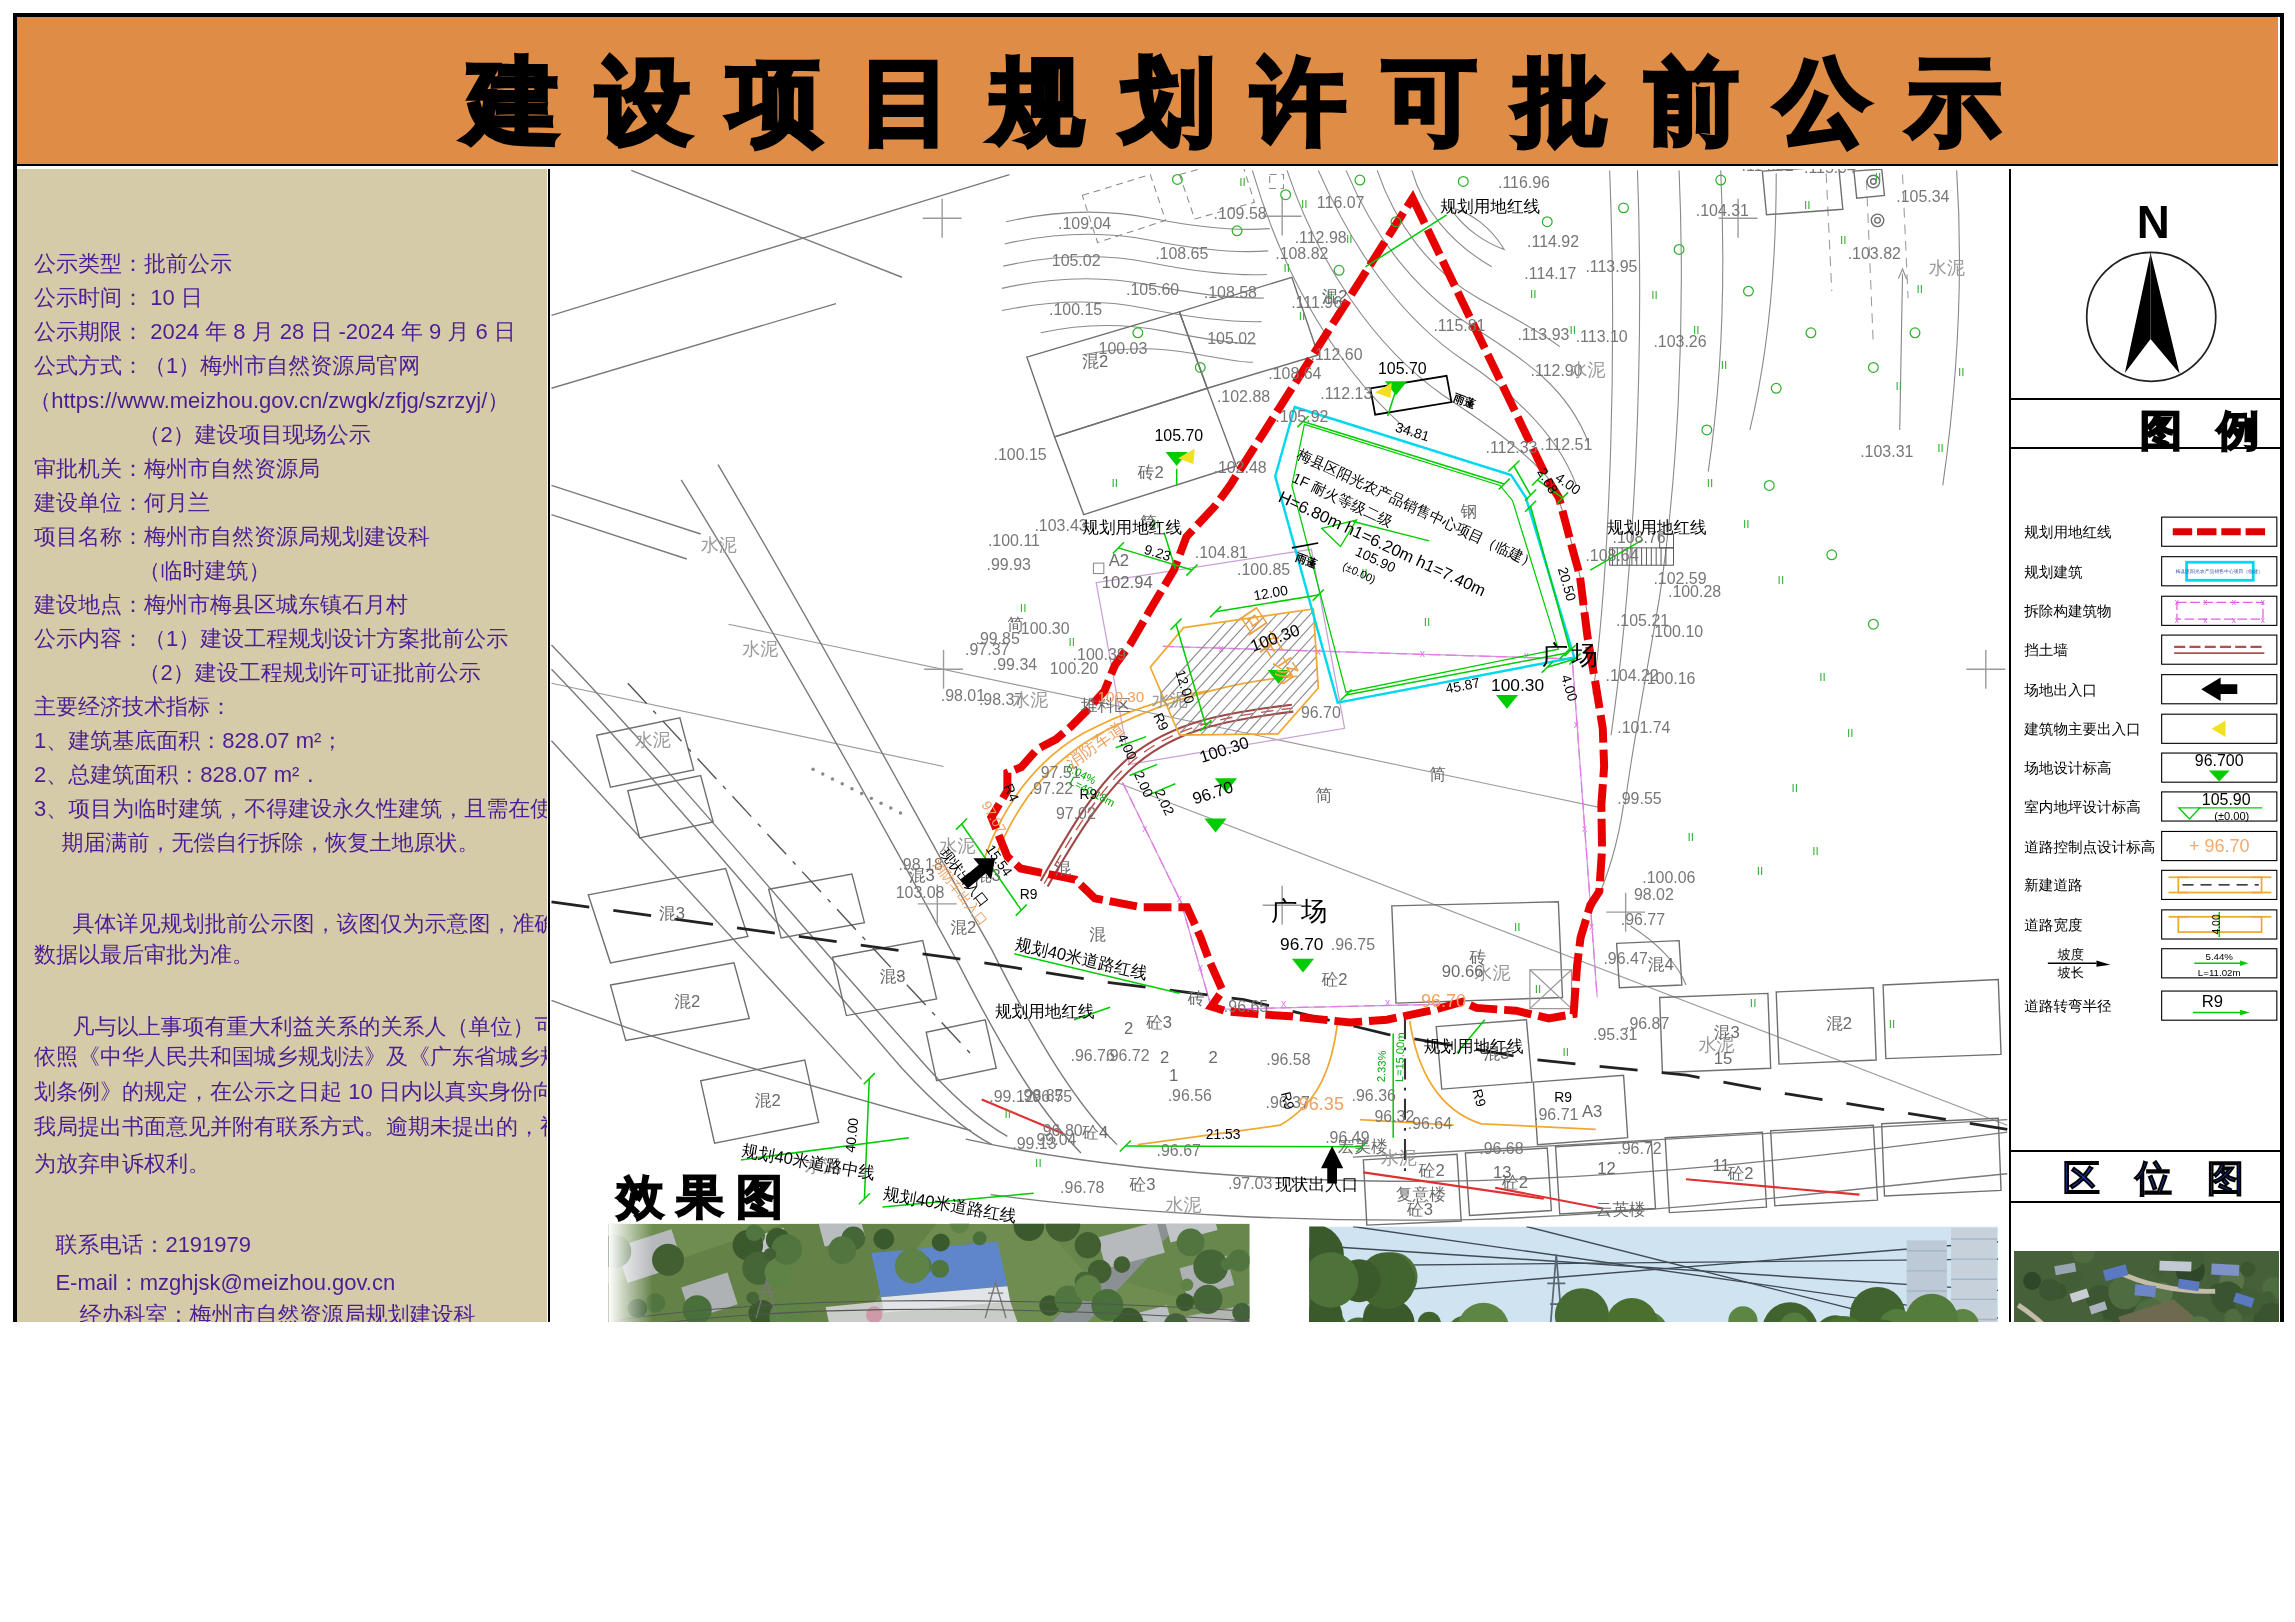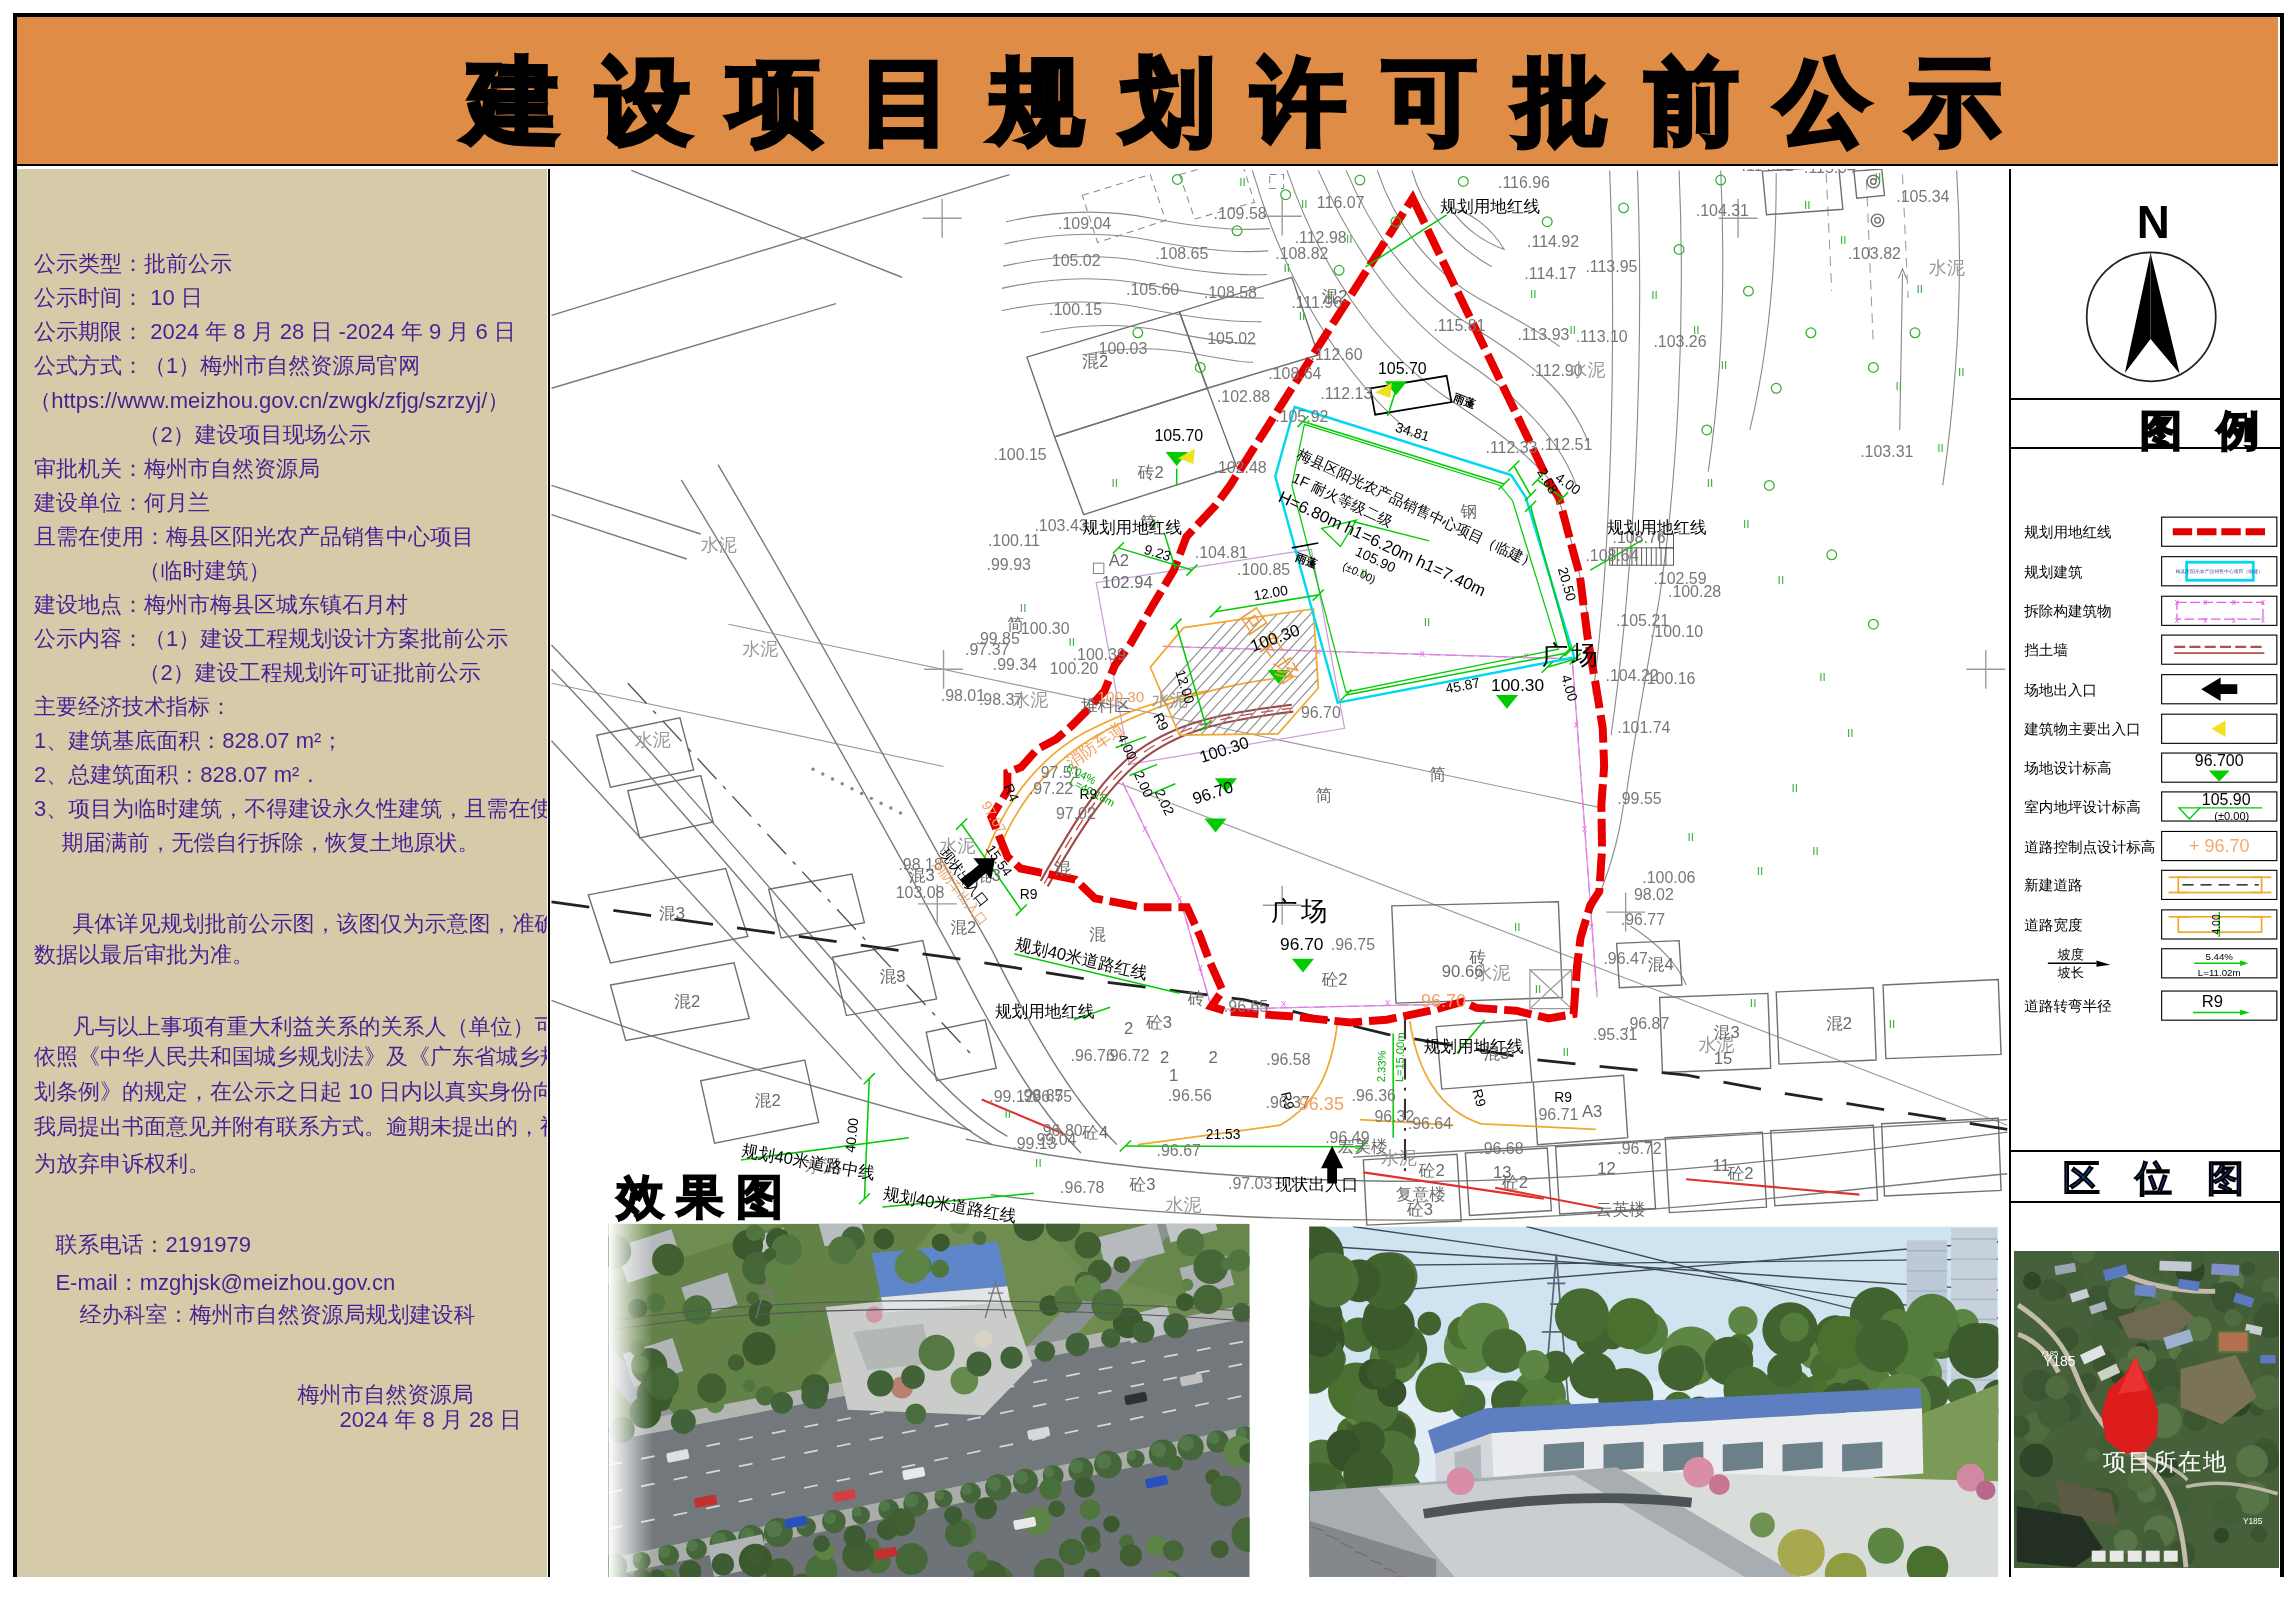--- a/index.html
+++ b/index.html
@@ -1,35 +1,35 @@
 <!DOCTYPE html>
 <html style="font-size:11px"><head><meta charset="utf-8"><style>
 html,body{margin:0;padding:0;background:#fff;}
 *{box-sizing:border-box;font-family:"Liberation Sans",sans-serif;}
-#page{position:relative;width:2295px;height:1577px;background:#fff;overflow:hidden;}
+#page{position:relative;width:2295px;height:1322px;background:#fff;overflow:hidden;}
 .abs{position:absolute;}
 .ln{position:absolute;font-size:22px;color:#4c1d95;white-space:nowrap;}
 </style></head><body>
 <div id="page">
 <div class="abs" style="left:12.5px;top:12.5px;width:2271px;height:1605px;border:4.9px solid #000;"></div>
 <div class="abs" style="left:17.4px;top:17.4px;width:2261px;height:149px;background:#DF8C46;border-bottom:2.8px solid #000;"></div>
 <div class="abs" style="left:466px;top:39px;width:1527px;font-size:94px;font-weight:bold;color:#000;letter-spacing:37px;-webkit-text-stroke:4.2px #000;white-space:nowrap;">建设项目规划许可批前公示</div>
 <div class="abs" id="tanpanel" style="left:17.4px;top:169px;width:530px;height:1435px;background:#D5CBA9;overflow:hidden;"></div>
 <div class="abs" style="left:548px;top:169px;width:2.1px;height:1435px;background:#000;"></div>
 
 <div class="abs" style="left:17.4px;top:169px;width:530px;height:1435px;overflow:hidden;">
 <div class="ln" style="left:16.7px;top:80px;">公示类型：批前公示</div>
 <div class="ln" style="left:16.7px;top:114px;">公示时间： 10 日</div>
 <div class="ln" style="left:16.7px;top:148px;">公示期限： 2024 年 8 月 28 日 -2024 年 9 月 6 日</div>
 <div class="ln" style="left:16.7px;top:182px;">公式方式：（1）梅州市自然资源局官网</div>
 <div class="ln" style="left:11.8px;top:217px;">（https://www.meizhou.gov.cn/zwgk/zfjg/szrzyj/）</div>
 <div class="ln" style="left:121px;top:251px;">（2）建设项目现场公示</div>
 <div class="ln" style="left:16.7px;top:285px;">审批机关：梅州市自然资源局</div>
 <div class="ln" style="left:16.7px;top:319px;">建设单位：何月兰</div>
-<div class="ln" style="left:16.7px;top:353px;">且需在使用：梅县区阳光农产品销售中心项目</div>
+<div class="ln" style="left:16.7px;top:353px;">项目名称：梅州市自然资源局规划建设科</div>
 <div class="ln" style="left:121px;top:387px;">（临时建筑）</div>
 <div class="ln" style="left:16.7px;top:421px;">建设地点：梅州市梅县区城东镇石月村</div>
 <div class="ln" style="left:16.7px;top:455px;">公示内容：（1）建设工程规划设计方案批前公示</div>
 <div class="ln" style="left:121px;top:489px;">（2）建设工程规划许可证批前公示</div>
 <div class="ln" style="left:16.7px;top:523px;">主要经济技术指标：</div>
 <div class="ln" style="left:16.7px;top:557px;">1、建筑基底面积：828.07 m²；</div>
 <div class="ln" style="left:16.7px;top:591px;">2、总建筑面积：828.07 m²．</div>
 <div class="ln" style="left:16.7px;top:625px;">3、项目为临时建筑，不得建设永久性建筑，且需在使用</div>
 <div class="ln" style="left:44px;top:659px;">期届满前，无偿自行拆除，恢复土地原状。</div>
 <div class="ln" style="left:55px;top:740px;">具体详见规划批前公示图，该图仅为示意图，准确</div>

